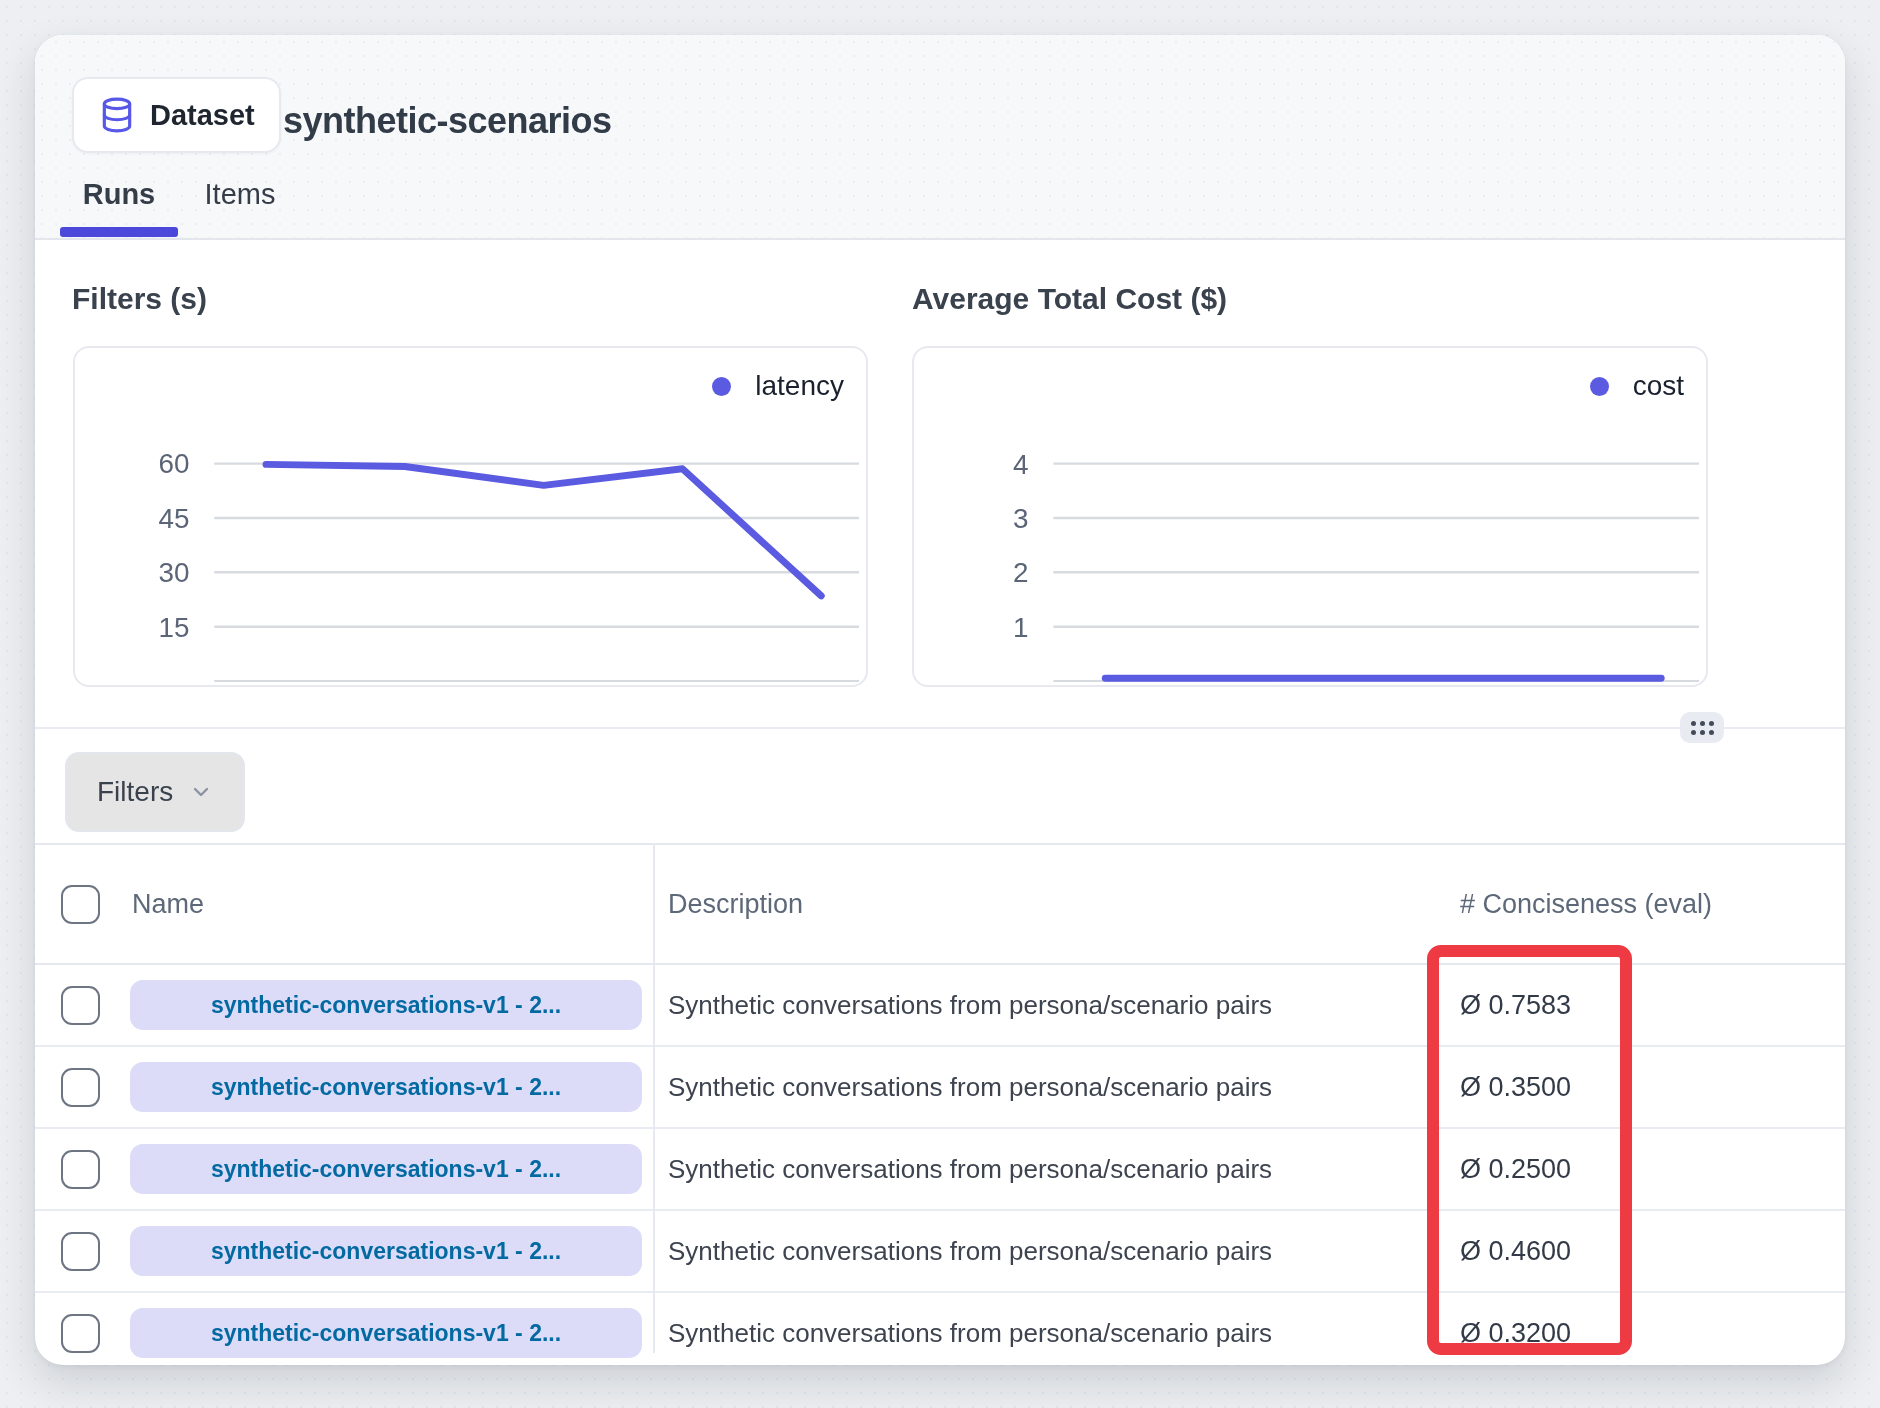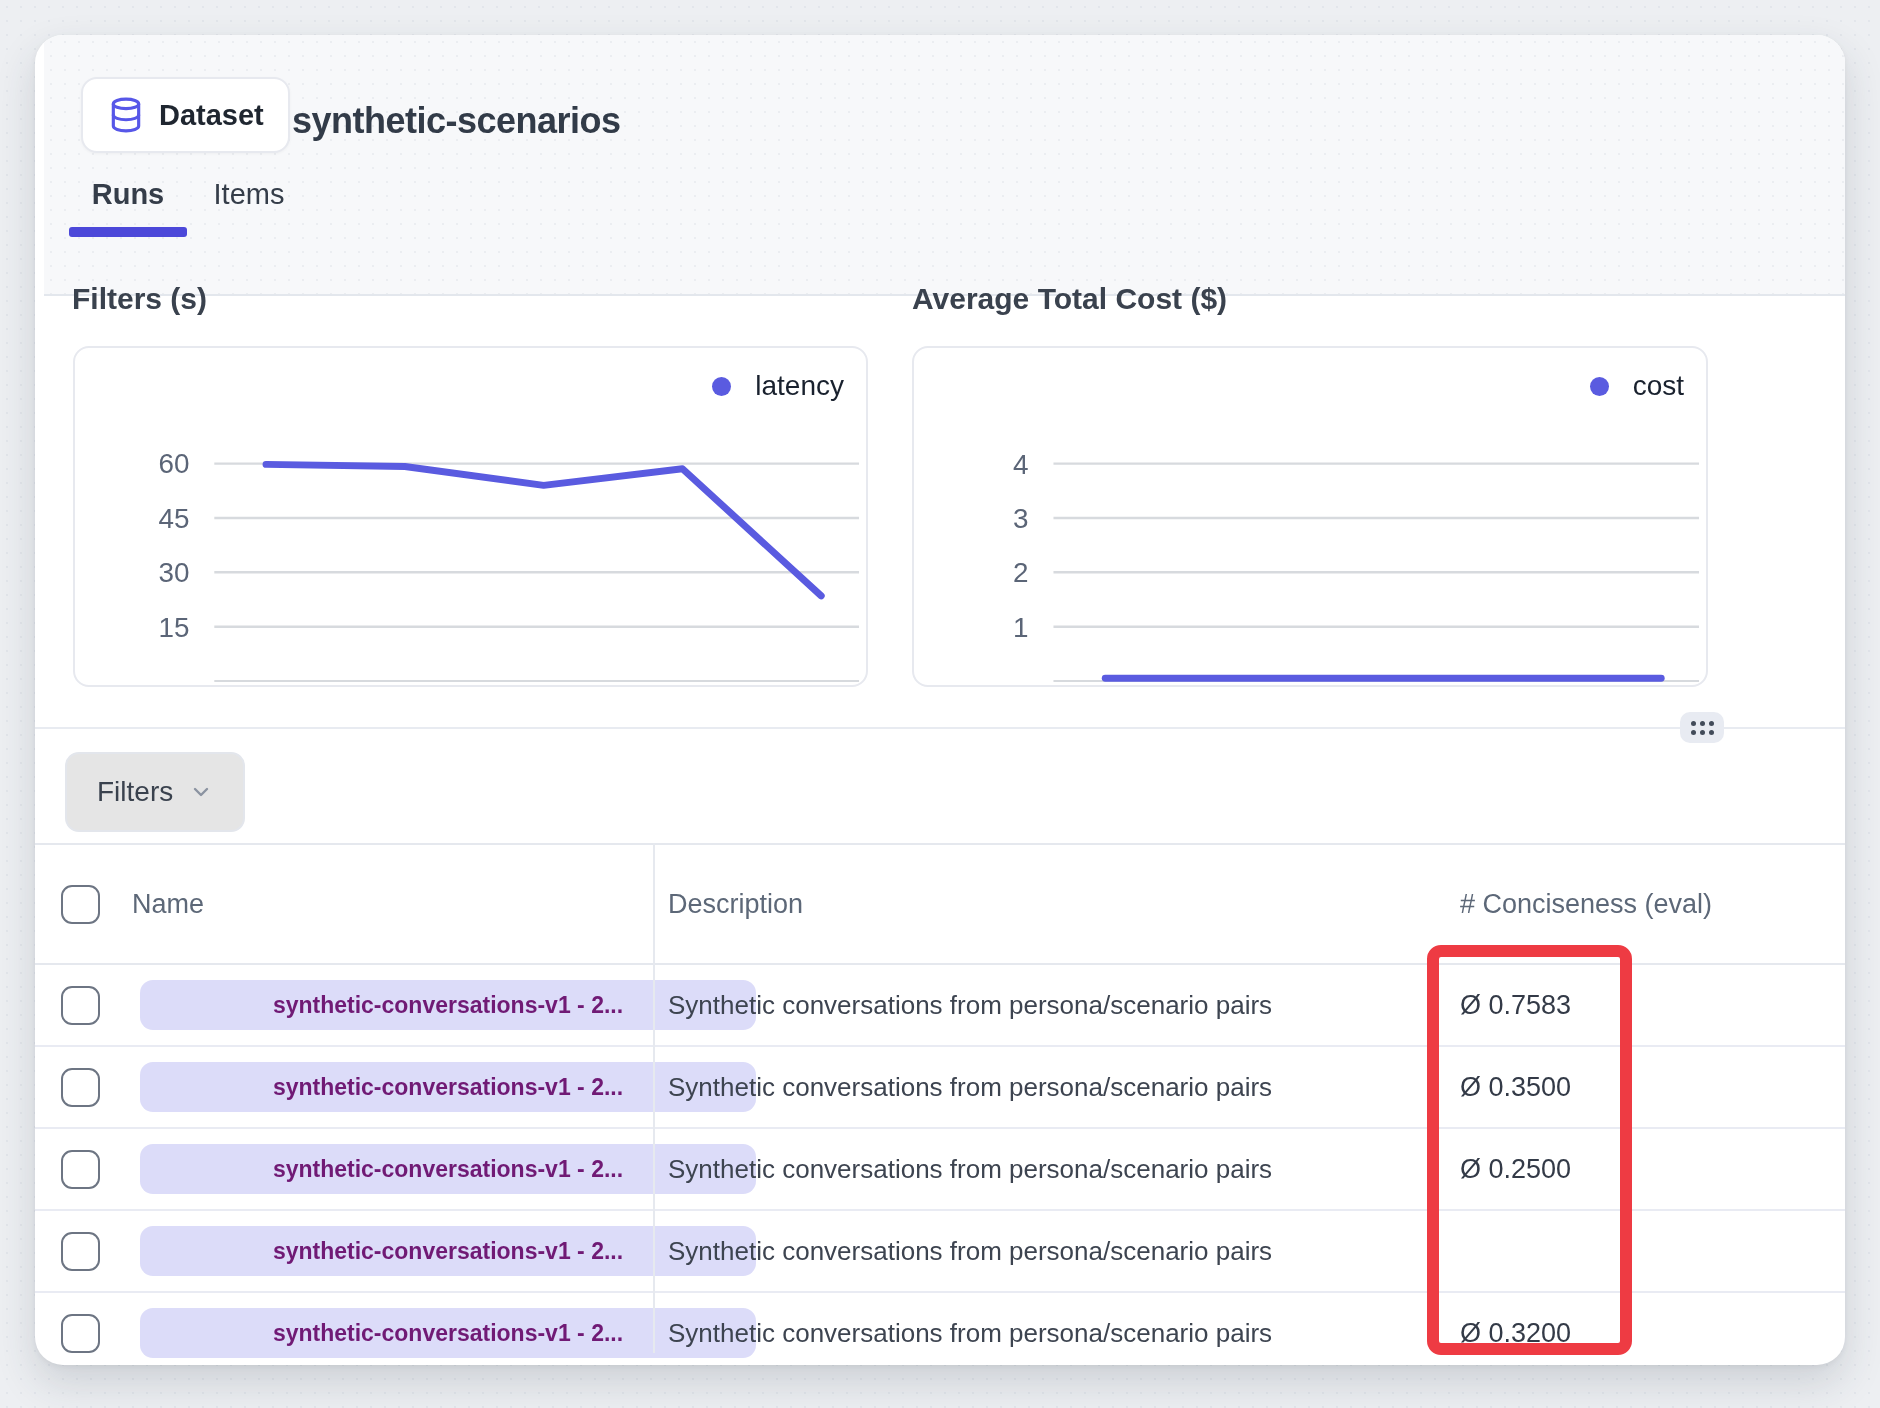--- a/index.html
+++ b/index.html
@@ -12,21 +12,21 @@
     position:relative; overflow:hidden;
   }
   .app-card {
     position:absolute; left:35px; top:35px; width:1810px; height:1330px;
     background:#ffffff; border-radius:28px;
     box-shadow:0 18px 40px rgba(40,50,70,0.16), 0 2px 6px rgba(0,0,0,0.05);
     overflow:hidden;
   }
   
   .header-zone {
-    position:absolute; left:9px; top:0; width:100%; height:261px;
+    position:absolute; left:0; top:0; width:100%; height:205px;
     background:#f7f8fa;
     background-image:radial-gradient(rgba(110,125,155,0.09) 1.5px, transparent 1.5px);
     background-size:14px 14px;
     border-bottom:2px solid #e3e7ed;
   }
   .dataset-badge {
     position:absolute; left:37px; top:42px; height:76px;
     display:inline-flex; align-items:center; gap:14px; padding:0 24px;
     background:#ffffff; border:2px solid #e7e9ef; border-radius:16px;
     box-shadow:0 1px 3px rgba(0,0,0,0.04);
@@ -89,24 +89,24 @@
   .cell-check { padding-left:26px; }
   .checkbox {
     width:39px; height:39px; border:2.5px solid #6d7583; border-radius:11px;
     background:#fff; cursor:pointer;
   }
   .col-head { font-size:27px; font-weight:500; color:#5d6878; }
   .cell-desc { padding-left:15px; }
   .cell-conc { padding-left:0; }
   .head-name { padding-left:2px; }
   .run-badge {
-    width:616px; height:50px; border-radius:13px; background:#dcdcf9;
+    width:512px; height:50px; border-radius:13px; background:#dcdcf9;
     display:flex; align-items:center; justify-content:center;
-    font-size:23px; font-weight:700; color:#701a75; cursor:pointer;
-    white-space:nowrap; overflow:hidden;margin-left:10px;
+    font-size:23px; font-weight:700; color:#0369a1; cursor:pointer;
+    white-space:nowrap; overflow:hidden;
   }
   .desc-text { font-size:26px; color:#3d4450; }
   .conc-text { font-size:27px; color:#333a47; }
   .col-divider {
     position:absolute; left:618px; top:808px; width:2px; height:510px; background:#e6e9ef;
   }
   .annotation-rect {
     position:absolute; left:1392px; top:910px; width:205px; height:410px;
     border:12px solid #ee3b43; border-radius:14px; z-index:6; pointer-events:none;
   }
@@ -235,20 +235,21 @@
   </div>
 
   <div class="t-row t-body-row">
     <div class="cell-check">
       <div class="checkbox"></div>
     </div>
     <div>
       <div class="run-badge">synthetic-conversations-v1 - 2...</div>
     </div>
     <div class="cell-desc desc-text">Synthetic conversations from persona/scenario pairs</div>
+    <div class="cell-conc conc-text">Ø 0.4600</div>
   </div>
 
   <div class="t-row t-body-row">
     <div class="cell-check">
       <div class="checkbox"></div>
     </div>
     <div>
       <div class="run-badge">synthetic-conversations-v1 - 2...</div>
     </div>
     <div class="cell-desc desc-text">Synthetic conversations from persona/scenario pairs</div>

